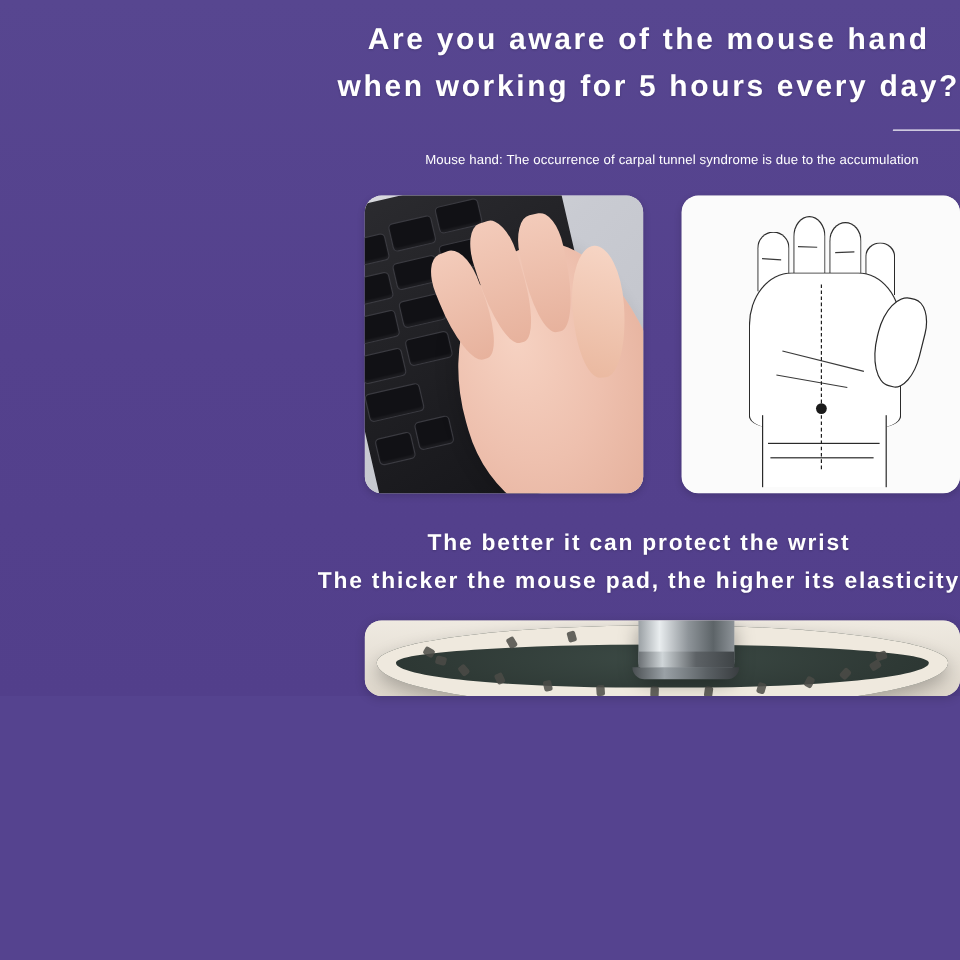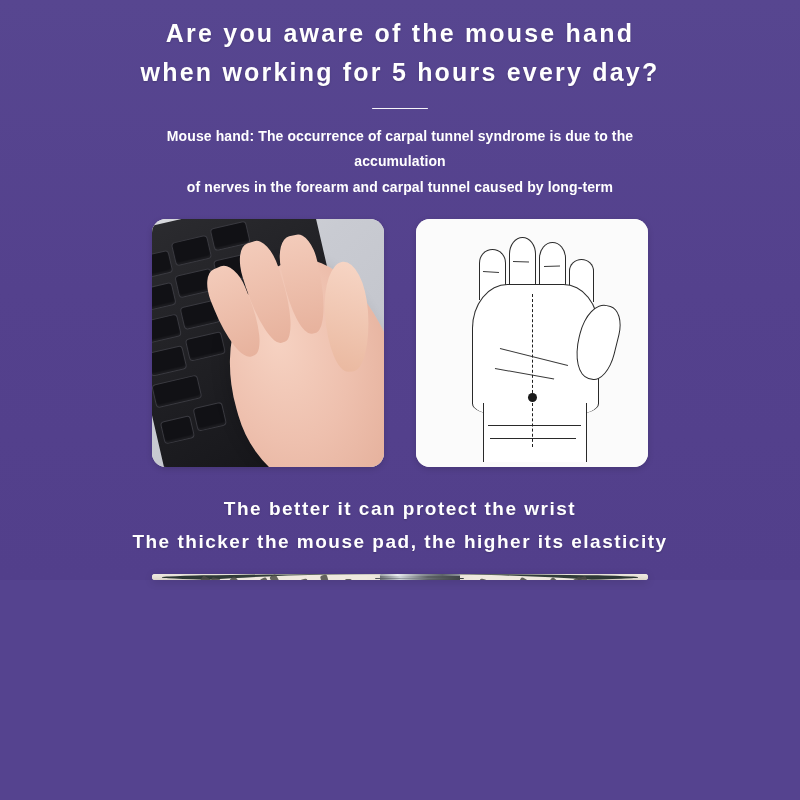--- a/index.html
+++ b/index.html
@@ -14,21 +14,21 @@
     overflow: hidden;
   }
   .page {
     position: relative;
     width: 800px;
     height: 580px;
     background: linear-gradient(180deg, #574690 0%, #54418d 50%, #523f8b 100%);
     box-sizing: border-box;
     display: flex;
     flex-direction: column;
-    align-items: center;
+    align-items: flex-end;
   }
 
   
   .headline {
     margin-top: 14px;
     text-align: center;
     color: #ffffff;
     font-size: 25px;
     line-height: 1.55;
     letter-spacing: 2.2px;
@@ -49,23 +49,23 @@
     border-radius: 2px;
     opacity: 0.95;
   }
 
   
   .subtitle {
     margin-top: 16px;
     width: 480px;
     text-align: center;
     color: #ffffff;
-    font-size: 14px;
+    font-size: 11px;
     line-height: 1.85;
-    font-weight: 700;
+    font-weight: 400;
     letter-spacing: 0.1px;
   }
   .subtitle .sline {
     display: block;
   }
 
   
   .photo-row {
     margin-top: 18px;
     display: flex;
@@ -293,21 +293,20 @@
 
   <div class="headline">
     <span class="line">Are you aware of the mouse hand</span>
     <span class="line">when working for 5 hours every day?</span>
   </div>
 
   <div class="divider"></div>
 
   <div class="subtitle">
     <span class="sline">Mouse hand: The occurrence of carpal tunnel syndrome is due to the accumulation</span>
-    <span class="sline">of nerves in the forearm and carpal tunnel caused by long-term</span>
   </div>
 
   <div class="photo-row">
 
     <div class="photo">
       <div class="kb-scene">
         <div class="kb-body">
           <div class="kb-key" style="left:8%;  top:10%; width:17%; height:8%;"></div>
           <div class="kb-key" style="left:28%; top:8%;  width:17%; height:8%;"></div>
           <div class="kb-key" style="left:48%; top:6%;  width:17%; height:8%;"></div>

